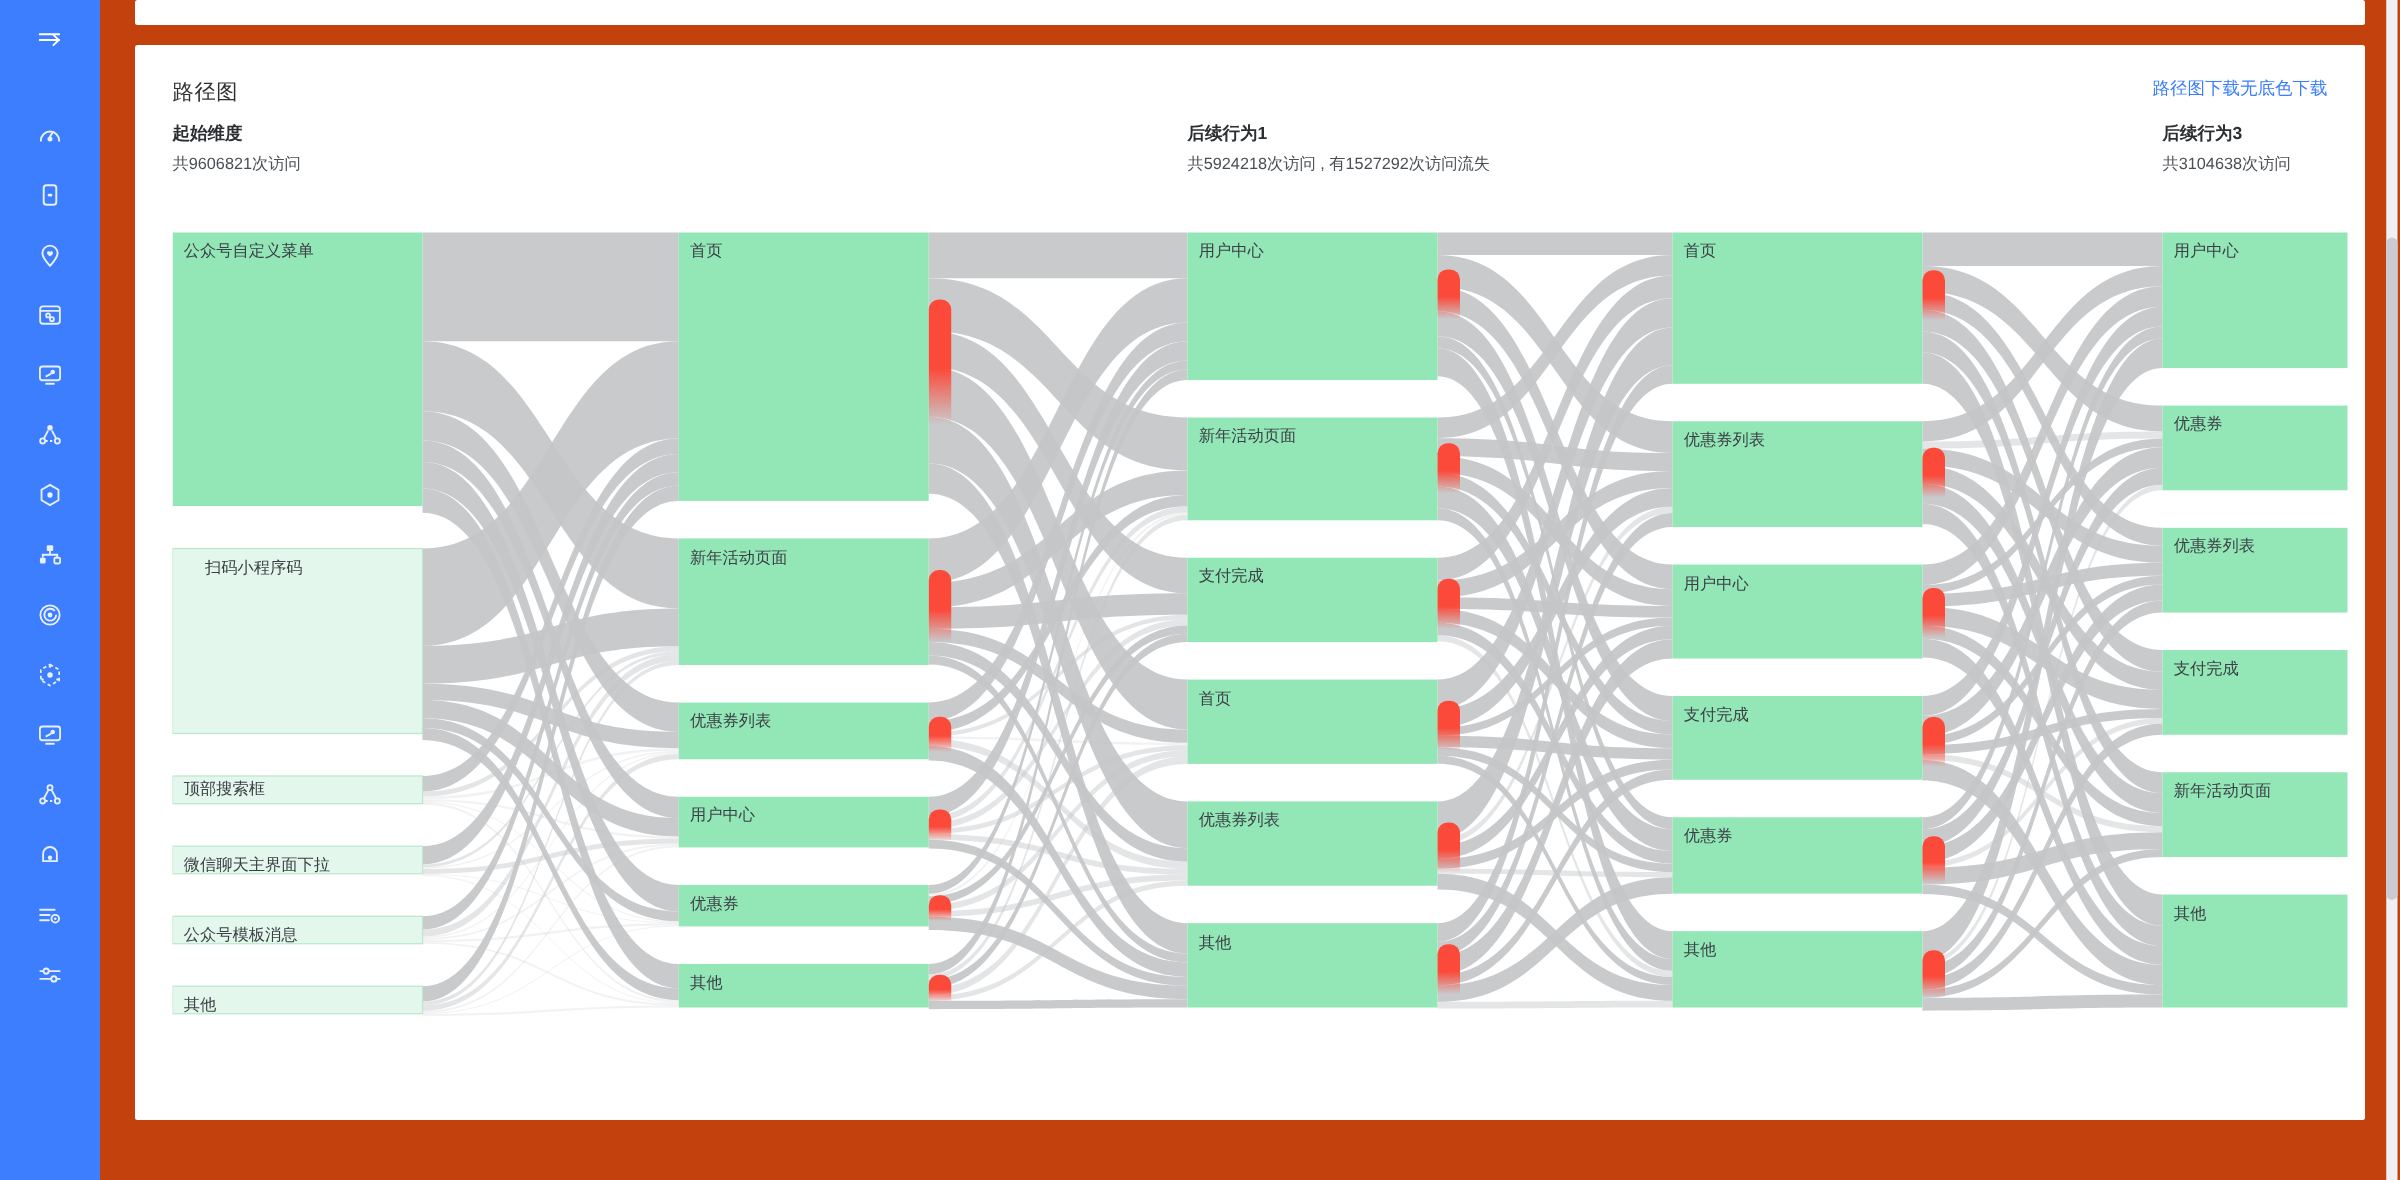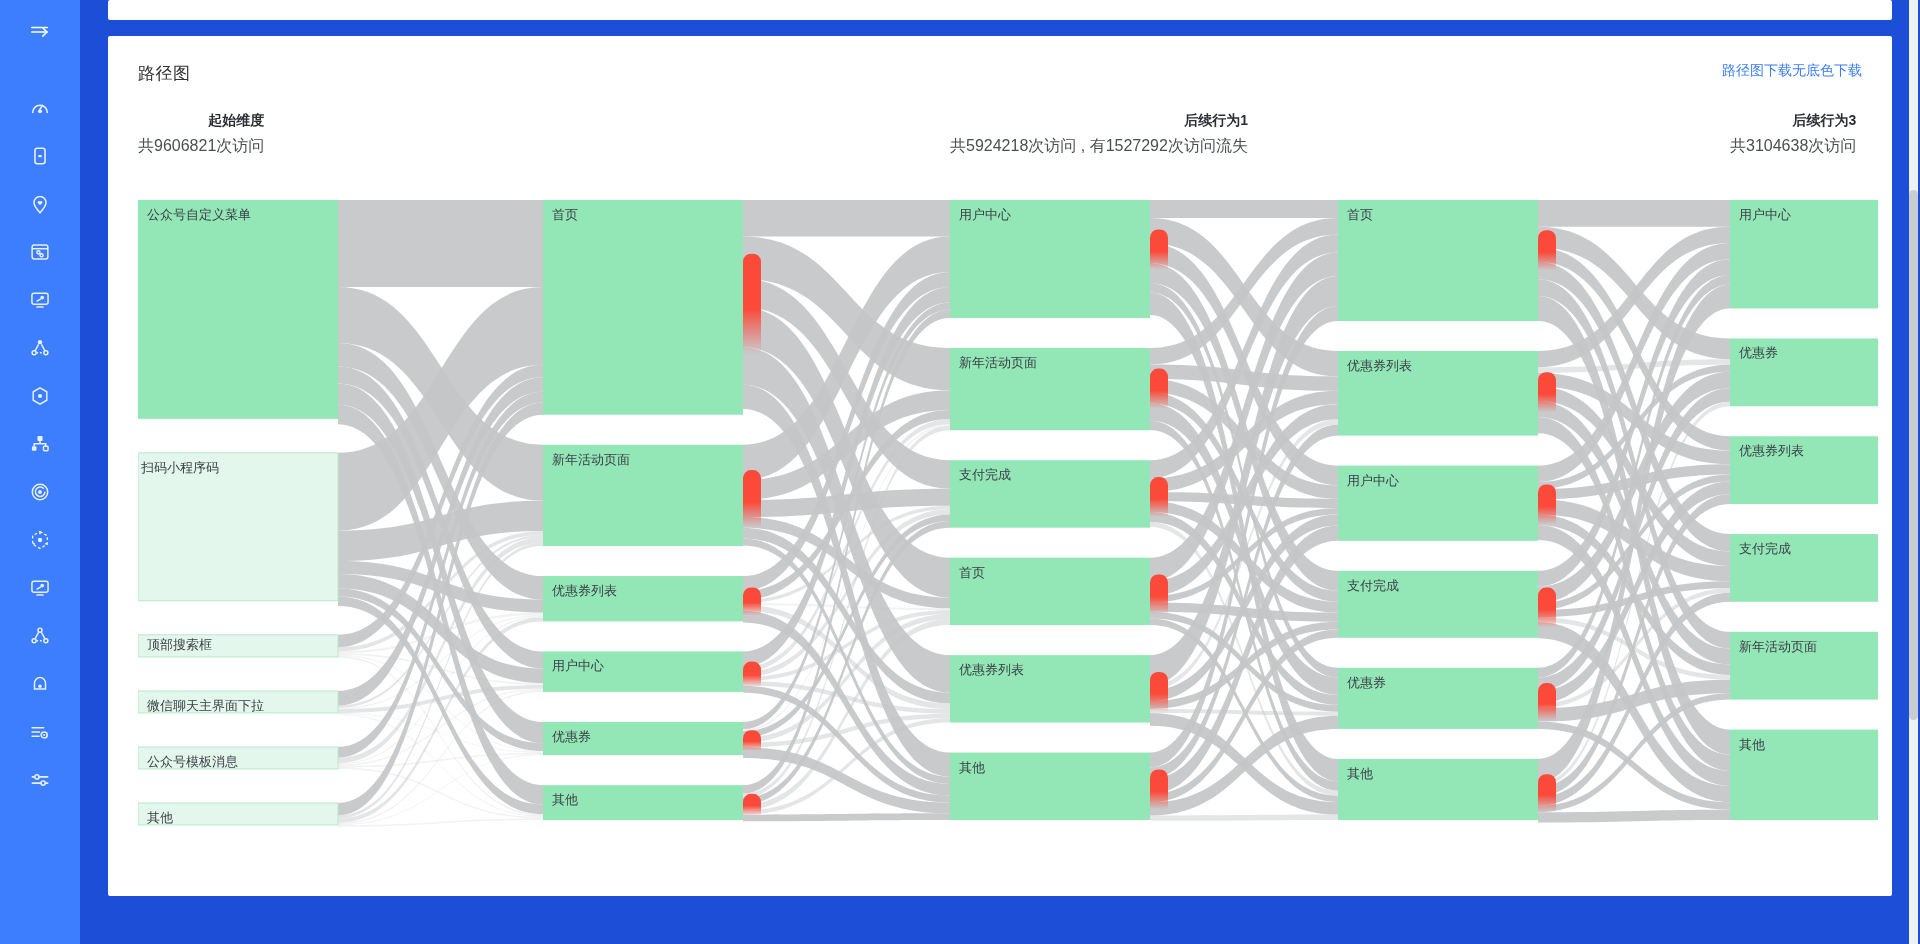--- a/index.html
+++ b/index.html
@@ -23,21 +23,21 @@
     width: 80px; height: 48px;
     display: flex; align-items: center; justify-content: center;
     cursor: pointer;
   }
   .side-item svg { display: block; }
   .side-item:first-child { margin-top: 8px; }
 
   
   #content {
     flex: 1 1 auto; height: 944px;
-    background: #1d4ed8;
+    background: #c2410c;
     position: relative;
     padding: 0 28px 0 28px;
     overflow: hidden;
   }
   .card-top {
     background: #fff;
     height: 20px;
     margin: 0 0 0 0;
     border-radius: 2px;
   }
@@ -55,25 +55,25 @@
   }
   .card-title {
     font-size: 17px; color: #303133; font-weight: 400; letter-spacing: .5px;
   }
   .head-links { display: flex; }
   .head-link {
     font-size: 14px; color: #3d7eff; cursor: pointer; white-space: nowrap;
   }
 
   
-  #sankey-wrap { position: relative; width: 100%; height: 790px; margin-top: 16px; text-align: right; }
+  #sankey-wrap { position: relative; width: 100%; height: 790px; margin-top: 2px; }
   .col-headers { position: absolute; top: 0; left: 0; width: 100%; height: 50px; }
   .col-head { position: absolute; top: 0; }
   .col-head .ch-title { font-size: 14px; font-weight: bold; color: #2b2f33; white-space: nowrap; }
-  .col-head .ch-sub { font-size: 16px; color: #4a4f54; margin-top: 6px; white-space: nowrap; }
+  .col-head .ch-sub { font-size: 13px; color: #4a4f54; margin-top: 6px; white-space: nowrap; }
 
   svg#sankey-svg { position: absolute; left: 0; top: 0; }
 
   .node-rect-label {
     position: absolute;
     font-size: 13px;
     color: #3b4046;
     white-space: nowrap;
     pointer-events: none;
   }
@@ -479,21 +479,21 @@
             <path d="M1400,670.175a8,8 0 0 1 8,-8h2a8,8 0 0 1 8,8V700.0569999999999H1400Z" fill="url(#lossGrad)"></path>
             <rect x="1592" y="88" width="200" height="108.46153846153847" fill="#93e7b7"></rect>
             <rect x="1592" y="226.46153846153845" width="200" height="67.78846153846153" fill="#93e7b7"></rect>
             <rect x="1592" y="324.25" width="200" height="67.78846153846153" fill="#93e7b7"></rect>
             <rect x="1592" y="422.03846153846155" width="200" height="67.78846153846153" fill="#93e7b7"></rect>
             <rect x="1592" y="519.8269230769231" width="200" height="67.78846153846153" fill="#93e7b7"></rect>
             <rect x="1592" y="617.6153846153846" width="200" height="90.38461538461539" fill="#93e7b7"></rect>
           </svg>
         <div id="node-labels">
             <div class="node-rect-label" style="left: 9px; top: 94px;">公众号自定义菜单</div>
-            <div class="node-rect-label" style="left: 3px; top: 346.836px;">扫码小程序码</div>
+            <div class="node-rect-label" style="left: 26px; top: 346.836px;">扫码小程序码</div>
             <div class="node-rect-label" style="left: 9px; top: 524px;">顶部搜索框</div>
             <div class="node-rect-label" style="left: 9px; top: 584.973px;">微信聊天主界面下拉</div>
             <div class="node-rect-label" style="left: 9px; top: 640.973px;">公众号模板消息</div>
             <div class="node-rect-label" style="left: 9px; top: 696.973px;">其他</div>
             <div class="node-rect-label" style="left: 414px; top: 94px;">首页</div>
             <div class="node-rect-label" style="left: 414px; top: 338.741px;">新年活动页面</div>
             <div class="node-rect-label" style="left: 414px; top: 470.034px;">优惠券列表</div>
             <div class="node-rect-label" style="left: 414px; top: 545.414px;">用户中心</div>
             <div class="node-rect-label" style="left: 414px; top: 615.931px;">优惠券</div>
             <div class="node-rect-label" style="left: 414px; top: 679.155px;">其他</div>

